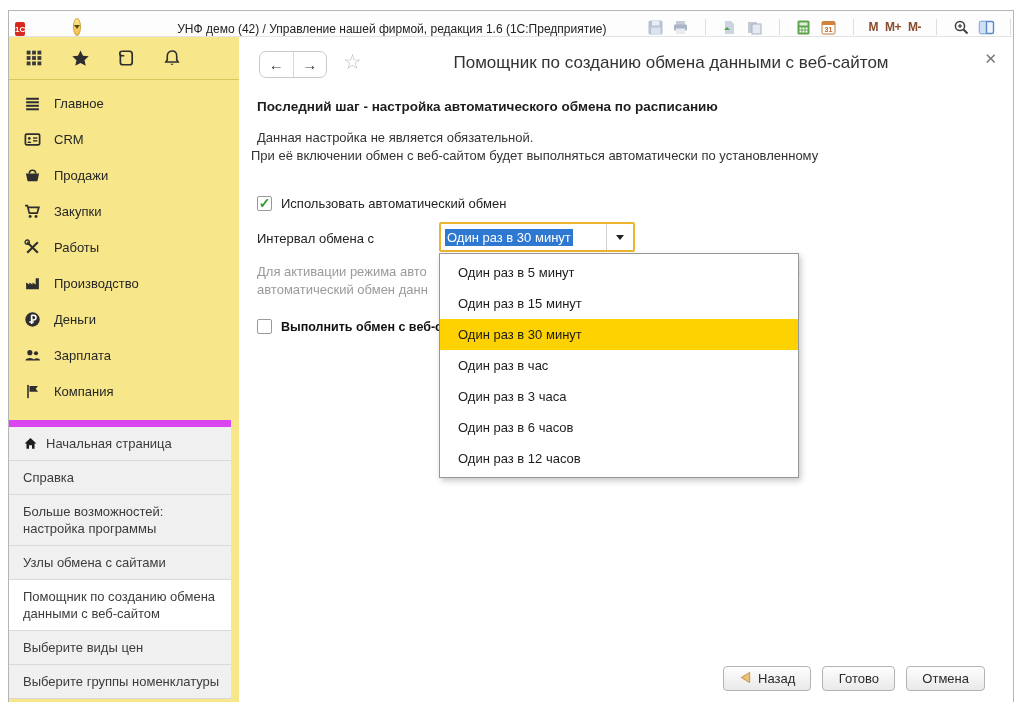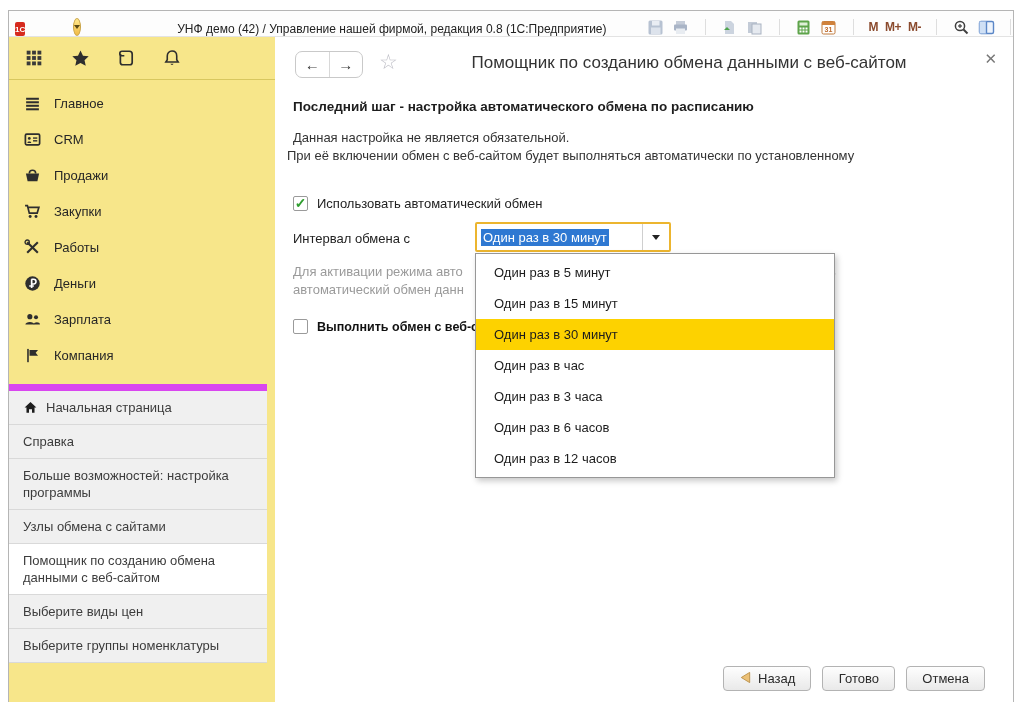--- a/index.html
+++ b/index.html
@@ -14,21 +14,21 @@
   .tb-sep { width:1px; height:16px; background:#dedede; margin:0 8px; }
   .tb-title { font-size:12px; color:#222; white-space:nowrap; }
   .tb-right { margin-left:auto; display:flex; align-items:center; gap:7px; }
   .tb-ico { width:18px; height:18px; display:flex; align-items:center; justify-content:center; cursor:pointer; }
   .m-txt { font-size:12px; font-weight:bold; color:#8a4a2d; cursor:pointer; letter-spacing:-0.5px; }
   .user-lbl { font-size:12.5px; color:#111; margin-left:16px; }
   .caret-dn { width:0; height:0; border-left:4px solid transparent; border-right:4px solid transparent; border-top:5px solid #444; }
 
   
   .app { display:flex; height:665px; }
-  .sidebar { width:266px; background:#f7e68a; display:flex; flex-direction:column; }
+  .sidebar { width:230px; background:#f7e68a; display:flex; flex-direction:column; }
   .content { flex:1; background:#fff; position:relative; }
 
   
   .sb-icons { height:43px; display:flex; align-items:center; gap:26px; padding-left:15px; border-bottom:1px solid #d8c75f; }
   .sb-icons .tb-ico { width:20px; height:20px; }
   .nav { padding-top:5px; }
   .nav-item { height:36px; display:flex; align-items:center; gap:13px; padding-left:15px; cursor:pointer; font-size:13px; color:#262626; }
   .nav-item svg { flex:0 0 auto; }
   .links { margin-top:11px; padding-right:8px; }
   .link-item { background:#f0f0f0; border-bottom:1px solid #d9d9d9; padding:8px 10px 8px 14px; font-size:13px; color:#3c3c3c; line-height:17px; cursor:pointer; }
@@ -76,21 +76,21 @@
 <body>
 
 <div class="window">
 
   <div class="titlebar">
     <div class="logo1c">1С</div>
     <div class="menu-btn">
         <div class="car"></div>
       </div>
     <div class="tb-sep"></div>
-    <div class="tb-title">УНФ демо (42) / Управление нашей фирмой, редакция 0.8   (1С:Предприятие)</div>
+    <div class="tb-title">УНФ демо (42) / Управление нашей фирмой, редакция 1.6   (1С:Предприятие)</div>
 
     <div class="tb-right">
       <div class="tb-ico">
         <svg width="17" height="17" viewBox="0 0 17 17">
             <rect x="1.5" y="1.5" width="14" height="14" rx="1.5" fill="#b7c2d2"></rect>
             <rect x="5" y="2" width="7.5" height="4.5" fill="#e9edf3"></rect>
             <rect x="4" y="8.5" width="9.5" height="6.5" fill="#dde3ec"></rect>
           </svg>
       </div>
       <div class="tb-ico">
@@ -251,20 +251,26 @@
               <g stroke="#2e2e2e" stroke-width="2">
                 <line x1="3" y1="3" x2="13" y2="13"></line>
                 <line x1="13" y1="3" x2="3" y2="13"></line>
               </g>
               <circle cx="3" cy="3" r="2" fill="none" stroke="#2e2e2e" stroke-width="1.3"></circle>
             </svg>
           <span>Работы</span>
         </div>
         <div class="nav-item">
           <svg width="17" height="17" viewBox="0 0 16 16">
+              <path d="M2 13.5V7l3 2V7l3 2V7l3 2V3h3v10.5z" fill="#2e2e2e"></path>
+            </svg>
+          <span>Производство</span>
+        </div>
+        <div class="nav-item">
+          <svg width="17" height="17" viewBox="0 0 16 16">
               <circle cx="8" cy="8" r="6.8" fill="#2e2e2e"></circle>
               <rect x="6.4" y="4" width="1.6" height="8.2" fill="#fff"></rect>
               <path d="M7 4h2.1a2.2 2.2 0 0 1 0 4.4H7" fill="none" stroke="#fff" stroke-width="1.5"></path>
               <rect x="4.9" y="9.7" width="4.4" height="1.3" fill="#fff"></rect>
             </svg>
           <span>Деньги</span>
         </div>
         <div class="nav-item">
           <svg width="17" height="17" viewBox="0 0 16 16" fill="#2e2e2e">
               <circle cx="5.5" cy="5.3" r="2.4"></circle>

